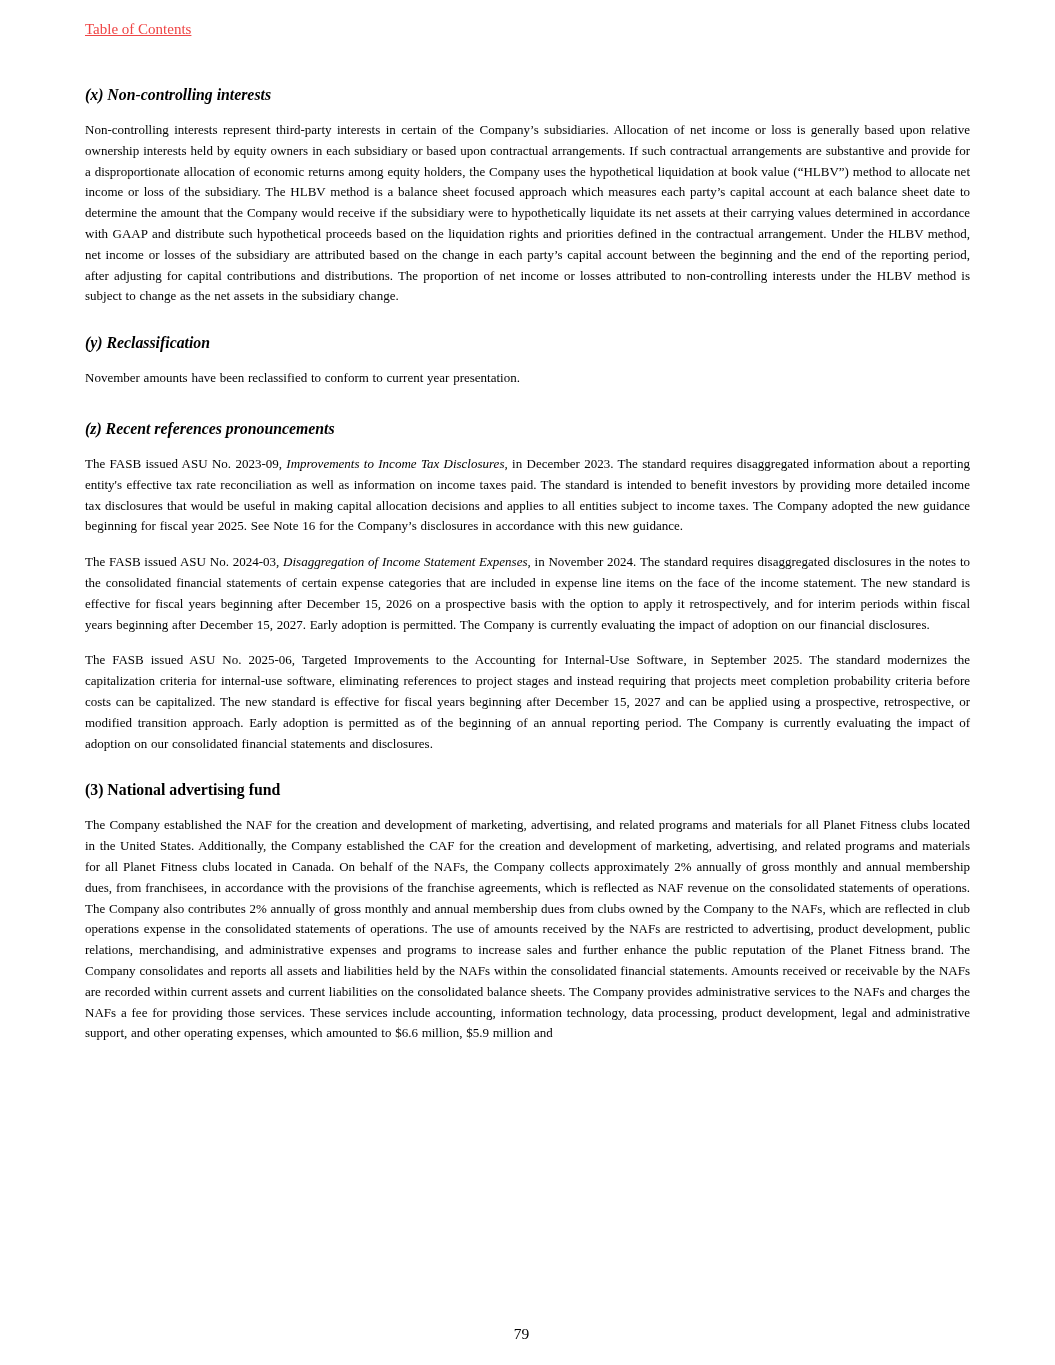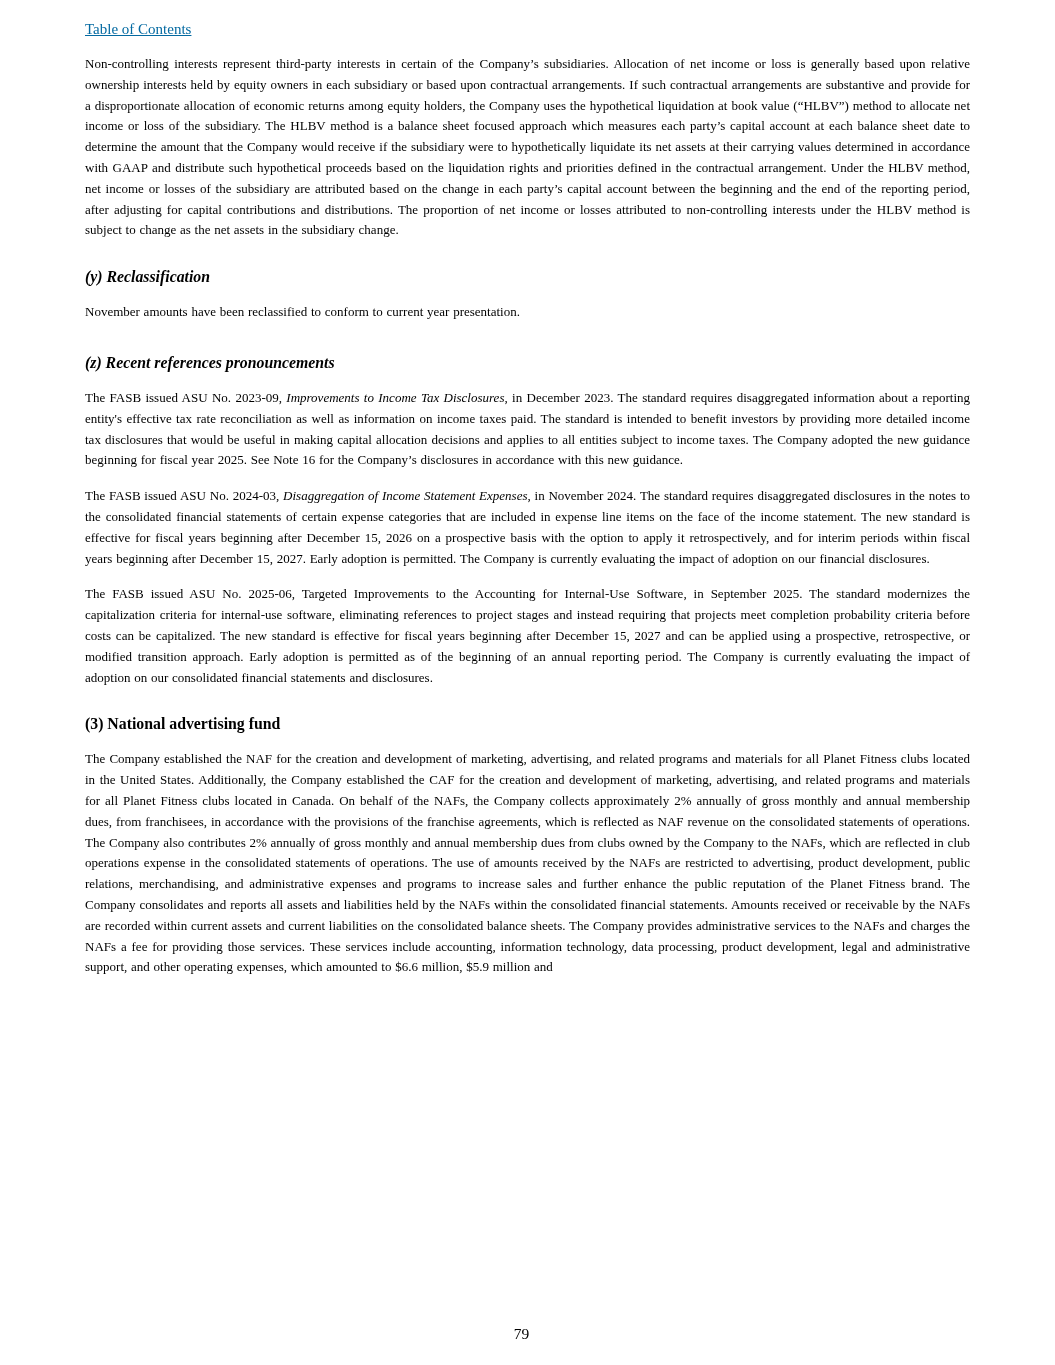--- a/index.html
+++ b/index.html
@@ -16,21 +16,21 @@
     box-sizing: border-box;
     padding: 20px 85px 0 85px;
     font-family: "Liberation Serif", "DejaVu Serif", serif;
     color: #000000;
     overflow: hidden;
   }
   .toc-link {
     display: inline-block;
     font-size: 15px;
     line-height: 19px;
-    color: #0369a1;
+    color: #ef4444;
     text-decoration: underline;
     cursor: pointer;
   }
   .doc-header {
     text-align: center;
     margin-top: 1px;
   }
   .doc-title, .doc-subtitle {
     font-weight: bold;
     font-size: 16px;
@@ -67,20 +67,21 @@
 </head>
 <body>
 
 <div class="page">
 
   <a href="#" class="toc-link">Table of Contents</a>
 
   <div class="doc-header">
   </div>
 
+  <h3 class="sec-heading h-italic mt-xl">(x) Non-controlling interests</h3>
 
   <p class="body-para">Non-controlling interests represent third-party interests in certain of the Company’s subsidiaries. Allocation of net income or loss is generally based upon relative ownership interests held by equity owners in each subsidiary or based upon contractual arrangements. If such contractual arrangements are substantive and provide for a disproportionate allocation of economic returns among equity holders, the Company uses the hypothetical liquidation at book value (“HLBV”) method to allocate net income or loss of the subsidiary. The HLBV method is a balance sheet focused approach which measures each party’s capital account at each balance sheet date to determine the amount that the Company would receive if the subsidiary were to hypothetically liquidate its net assets at their carrying values determined in accordance with GAAP and distribute such hypothetical proceeds based on the liquidation rights and priorities defined in the contractual arrangement. Under the HLBV method, net income or losses of the subsidiary are attributed based on the change in each party’s capital account between the beginning and the end of the reporting period, after adjusting for capital contributions and distributions. The proportion of net income or losses attributed to non-controlling interests under the HLBV method is subject to change as the net assets in the subsidiary change.</p>
 
   <h3 class="sec-heading h-italic mt-md">(y) Reclassification</h3>
 
   <p class="body-para">November amounts have been reclassified to conform to current year presentation.</p>
 
   <h3 class="sec-heading h-italic mt-lg">(z) Recent references pronouncements</h3>
 
   <p class="body-para gap-lg"><span>The FASB issued ASU No. 2023-09, </span><span class="em">Improvements to Income Tax Disclosures</span><span>, in December 2023. The standard requires disaggregated information about a reporting entity's effective tax rate reconciliation as well as information on income taxes paid. The standard is intended to benefit investors by providing more detailed income tax disclosures that would be useful in making capital allocation decisions and applies to all entities subject to income taxes. The Company adopted the new guidance beginning for fiscal year 2025. See Note 16 for the Company’s disclosures in accordance with this new guidance.</span></p>

